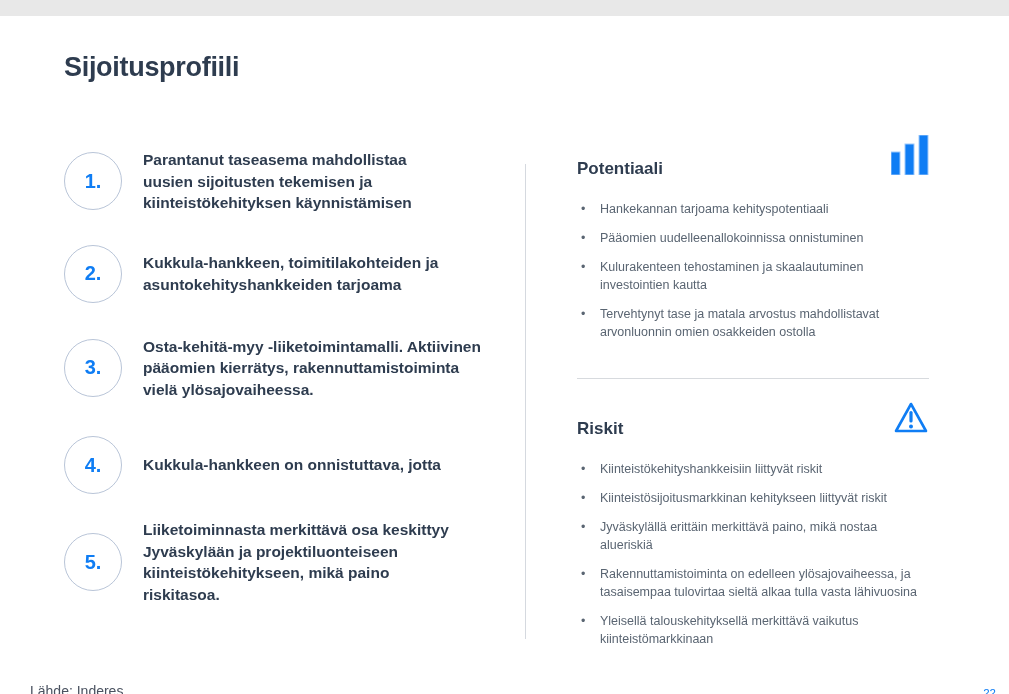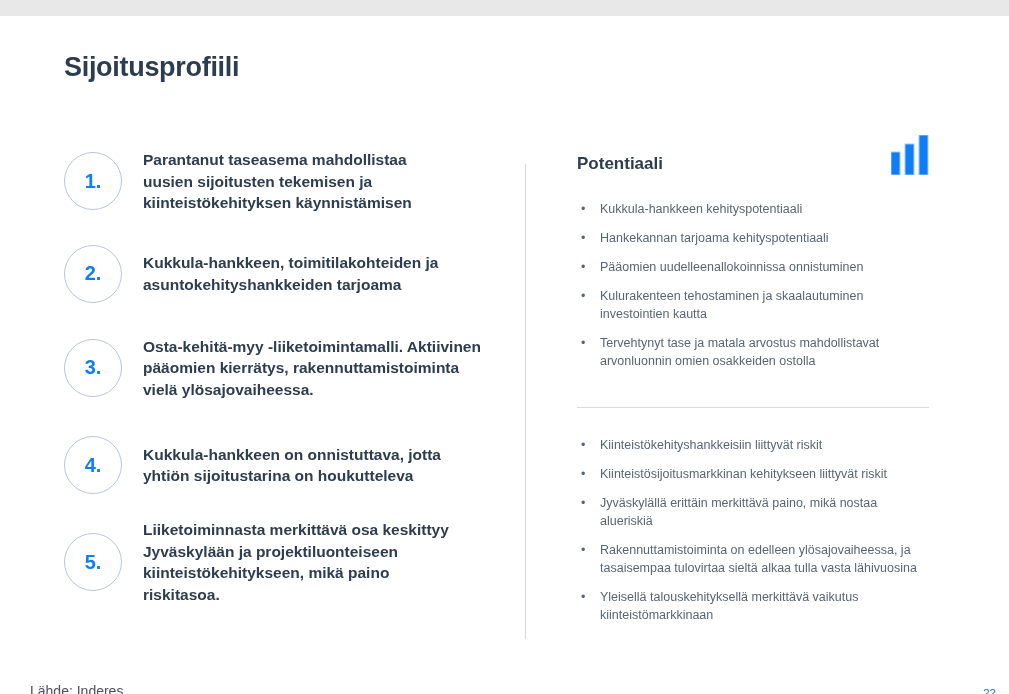--- a/index.html
+++ b/index.html
@@ -29,21 +29,21 @@
   }
   .num-label { font-size:20px; font-weight:bold; color:#0f7df4; }
   .num-text { font-size:15.5px; font-weight:bold; color:#2e3c4f; line-height:21.5px; }
   
   .v-divider {
     position:absolute; left:525px; top:148px; width:1px; height:475px;
     background:#d5d9df;
   }
   
   .right-col { position:absolute; left:577px; top:133px; width:352px; }
-  .section-header { display:flex; justify-content:space-between; align-items:center; }
+  .section-header { display:flex; justify-content:space-between; align-items:flex-end; }
   .section-title { font-size:17px; font-weight:bold; color:#2e3c4f; }
   .section-icon { flex:0 0 auto; }
   .potential-icon-box { margin-top:-14px; }
   .risk-icon-box { margin-top:-6px; }
   ul.bullets { list-style:none; margin-top:21px; }
   ul.bullets li {
     position:relative; padding-left:23px; margin-bottom:11px;
     font-size:12.5px; color:#5a6572; line-height:18px;
   }
   ul.bullets li::before {
@@ -101,21 +101,20 @@
         <div>vielä ylösajovaiheessa.</div>
       </div>
     </div>
 
     <div class="num-row row-4">
       <div class="num-circle">
         <span class="num-label">4.</span>
       </div>
       <div class="num-text">
         <div>Kukkula-hankkeen on onnistuttava, jotta</div>
-        <div>yhtiön sijoitustarina on houkutteleva</div>
       </div>
     </div>
 
     <div class="num-row row-5">
       <div class="num-circle">
         <span class="num-label">5.</span>
       </div>
       <div class="num-text">
         <div>Liiketoiminnasta merkittävä osa keskittyy</div>
         <div>Jyväskylään ja projektiluonteiseen</div>
@@ -134,29 +133,38 @@
       <h2 class="section-title">Potentiaali</h2>
       <span class="section-icon potential-icon-box">
         <svg width="38" height="40" viewBox="0 0 38 40">
           <rect x="0" y="17" width="9" height="23" fill="#0f7df4" stroke="#9ec9fb" stroke-width="1"></rect>
           <rect x="14" y="9" width="9" height="31" fill="#0f7df4" stroke="#9ec9fb" stroke-width="1"></rect>
           <rect x="28" y="0" width="9" height="40" fill="#0f7df4" stroke="#9ec9fb" stroke-width="1"></rect>
         </svg>
       </span>
     </div>
     <ul class="bullets">
-      <li>Kukkula-hankkeen kehityspotentiaali</li>
       <li>Hankekannan tarjoama kehityspotentiaali</li>
       <li>Pääomien uudelleenallokoinnissa onnistuminen</li>
       <li>Kulurakenteen tehostaminen ja skaalautuminen investointien kautta</li>
       <li>Tervehtynyt tase ja matala arvostus mahdollistavat arvonluonnin omien osakkeiden ostolla</li>
     </ul>
 
     <hr class="h-divider">
 
+    <div class="section-header">
+      <h2 class="section-title">Riskit</h2>
+      <span class="section-icon risk-icon-box">
+        <svg width="36" height="34" viewBox="0 0 36 34">
+          <path d="M18 3 L33 30 H3 Z" fill="none" stroke="#0f7df4" stroke-width="2.6" stroke-linejoin="round"></path>
+          <line x1="18" y1="11.5" x2="18" y2="20" stroke="#0f7df4" stroke-width="3.2" stroke-linecap="round"></line>
+          <circle cx="18" cy="25.5" r="2" fill="#0f7df4"></circle>
+        </svg>
+      </span>
+    </div>
     <ul class="bullets">
       <li>Kiinteistökehityshankkeisiin liittyvät riskit</li>
       <li>Kiinteistösijoitusmarkkinan kehitykseen liittyvät riskit</li>
       <li>Jyväskylällä erittäin merkittävä paino, mikä nostaa alueriskiä</li>
       <li>Rakennuttamistoiminta on edelleen ylösajovaiheessa, ja tasaisempaa tulovirtaa sieltä alkaa tulla vasta lähivuosina</li>
       <li>Yleisellä talouskehityksellä merkittävä vaikutus kiinteistömarkkinaan</li>
     </ul>
 
   </div>
 

